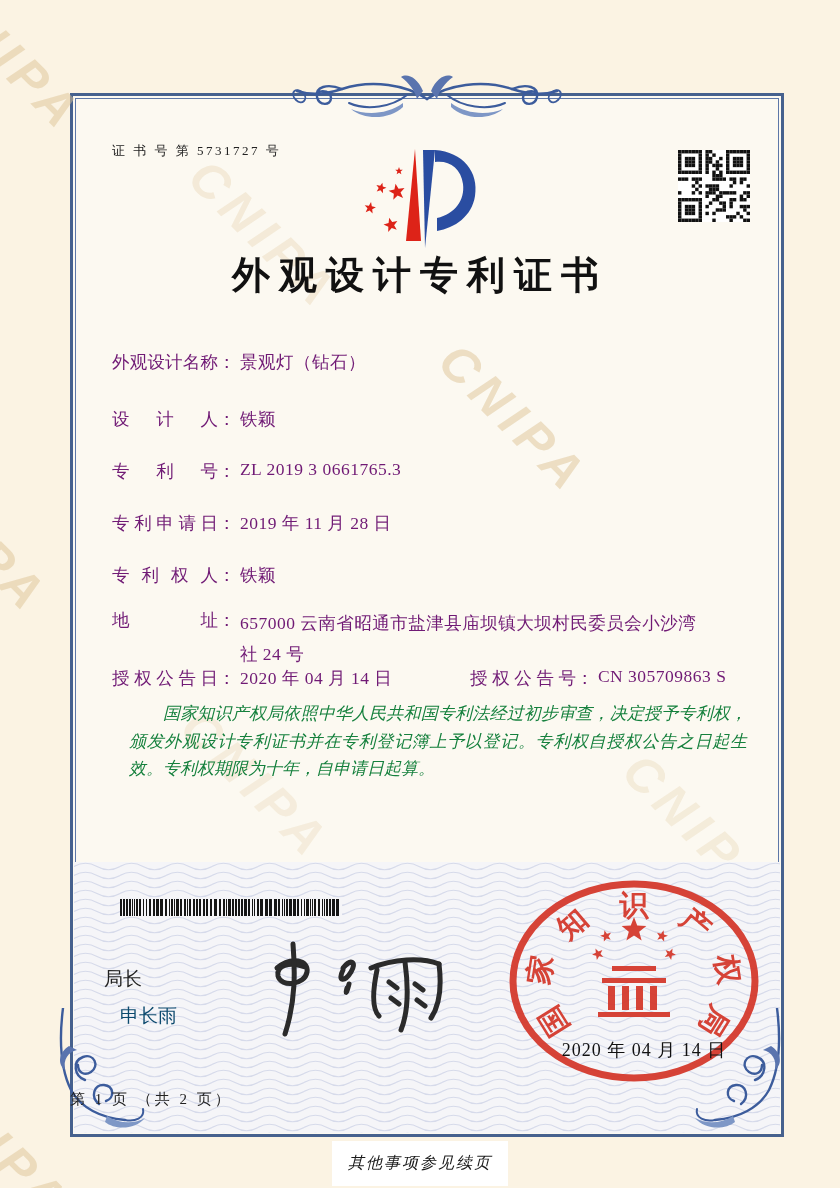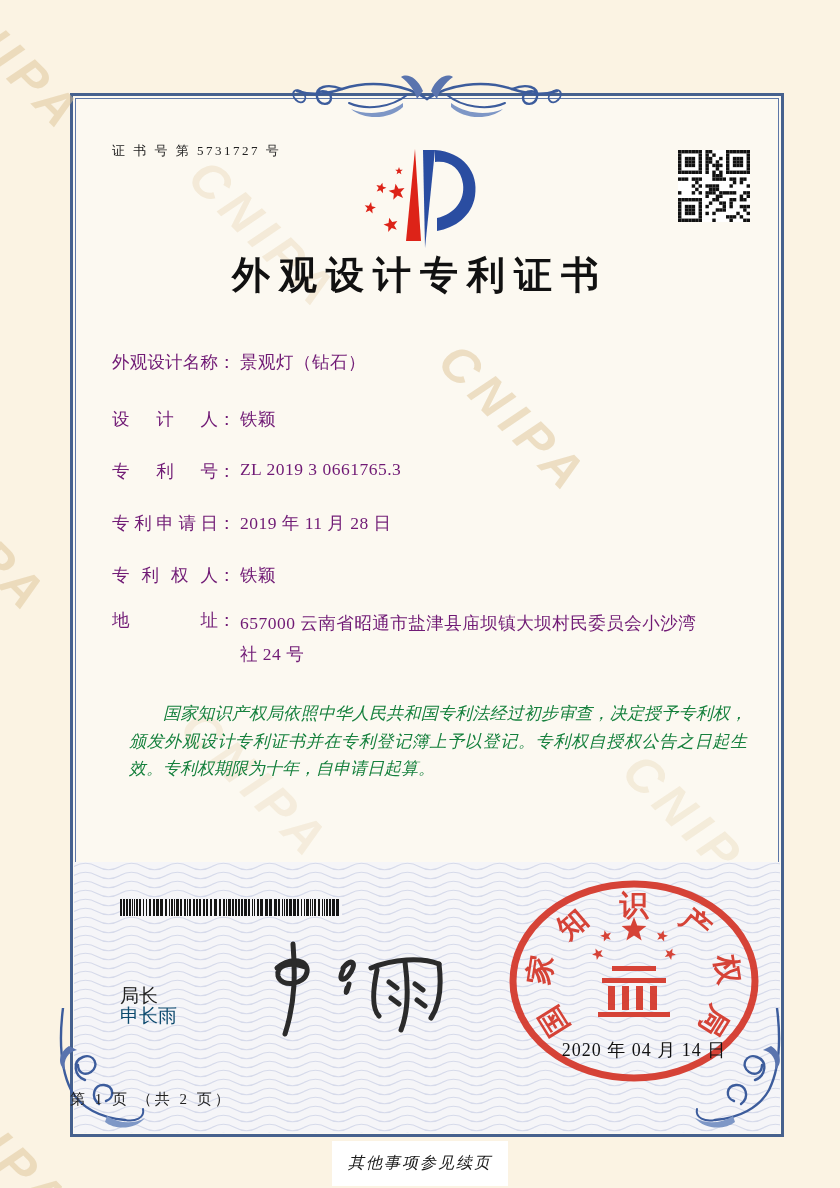--- a/index.html
+++ b/index.html
@@ -30,21 +30,21 @@
   .fcolon{display:inline-block;vertical-align:top;}
   .fvalue{display:inline-block;vertical-align:top;letter-spacing:.5px;}
   .fvalue.wide{width:472px;line-height:1.75;}
   .fpair2{position:absolute;left:358px;top:0;white-space:nowrap;}
   
   .body-text{position:absolute;z-index:4;left:129px;top:700px;width:618px;font-size:17px;line-height:1.63;
              font-style:italic;color:#15803d;text-align:justify;}
   .body-text p{margin:0;text-indent:2em;}
   
   .barcode{position:absolute;z-index:4;left:120px;top:899px;}
-  .signer-title{position:absolute;z-index:4;left:120px;top:966px;font-family:var(--sans);font-size:19px;color:#222;margin-top:17px;}
+  .signer-title{position:absolute;z-index:4;left:104px;top:966px;font-family:var(--sans);font-size:19px;color:#222;}
   .signer-name{position:absolute;z-index:4;left:120px;top:1003px;font-family:var(--sans);font-size:19px;color:#0c4a6e;}
   .signature{position:absolute;z-index:5;left:255px;top:938px;}
   .seal{position:absolute;z-index:5;left:504px;top:874px;}
   .seal-date{position:absolute;z-index:6;left:528px;top:1038px;width:232px;text-align:center;
              font-size:18px;letter-spacing:1px;color:#111;}
   .page-footer{position:absolute;z-index:4;left:70px;top:1090px;width:714px;text-align:left;
                font-size:15px;letter-spacing:3px;color:#222;}
   .note-wrap{position:absolute;z-index:4;left:0;top:1141px;width:840px;text-align:center;}
   .note{display:inline-block;background:#ffffff;padding:12px 16px;font-size:16px;font-style:italic;
         letter-spacing:2px;color:#1a1a1a;}
@@ -343,20 +343,28 @@
     <span class="fvalue">2019 年 11 月 28 日</span>
   </div>
   <div class="frow" style="top:563px">
     <span class="flabel">专利权人</span><span class="fcolon">：</span>
     <span class="fvalue">铁颖</span>
   </div>
   <div class="frow" style="top:608px">
     <span class="flabel">地址</span><span class="fcolon">：</span>
     <span class="fvalue wide">657000 云南省昭通市盐津县庙坝镇大坝村民委员会小沙湾社 24 号</span>
   </div>
+  <div class="frow" style="top:666px">
+    <span class="flabel">授权公告日</span><span class="fcolon">：</span>
+    <span class="fvalue">2020 年 04 月 14 日</span>
+    <span class="fpair2">
+      <span class="flabel">授权公告号</span><span class="fcolon">：</span>
+      <span class="fvalue">CN 305709863 S</span>
+    </span>
+  </div>
 
   <div class="body-text">
     <p>国家知识产权局依照中华人民共和国专利法经过初步审查，决定授予专利权，颁发外观设计专利证书并在专利登记簿上予以登记。专利权自授权公告之日起生效。专利权期限为十年，自申请日起算。</p>
   </div>
 
   <svg class="barcode" id="barcode-svg" width="222" height="17">
     <rect width="222" height="17" fill="#f5f5f8"></rect>
   <rect x="0" y="0" width="2" height="17" fill="#151515"></rect>
       <rect x="3" y="0" width="2" height="17" fill="#151515"></rect>
       <rect x="6" y="0" width="2" height="17" fill="#151515"></rect>

